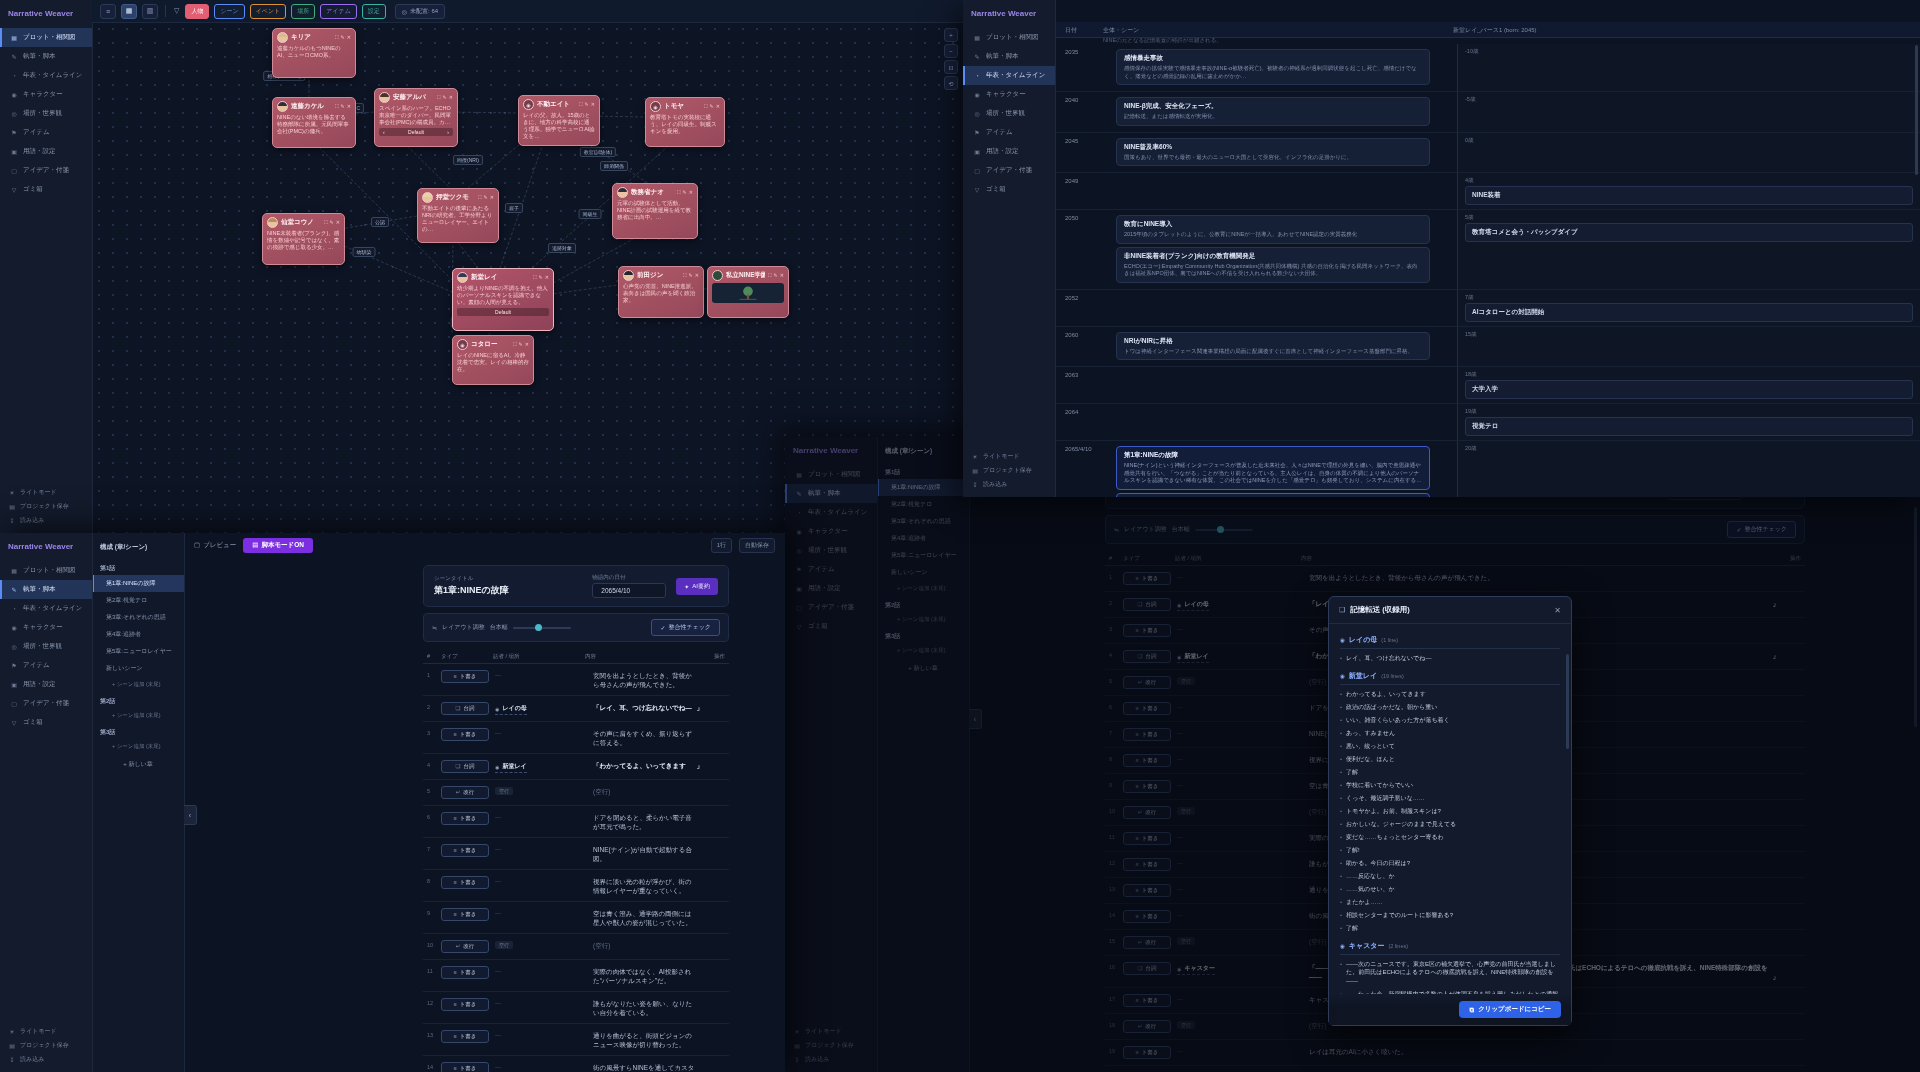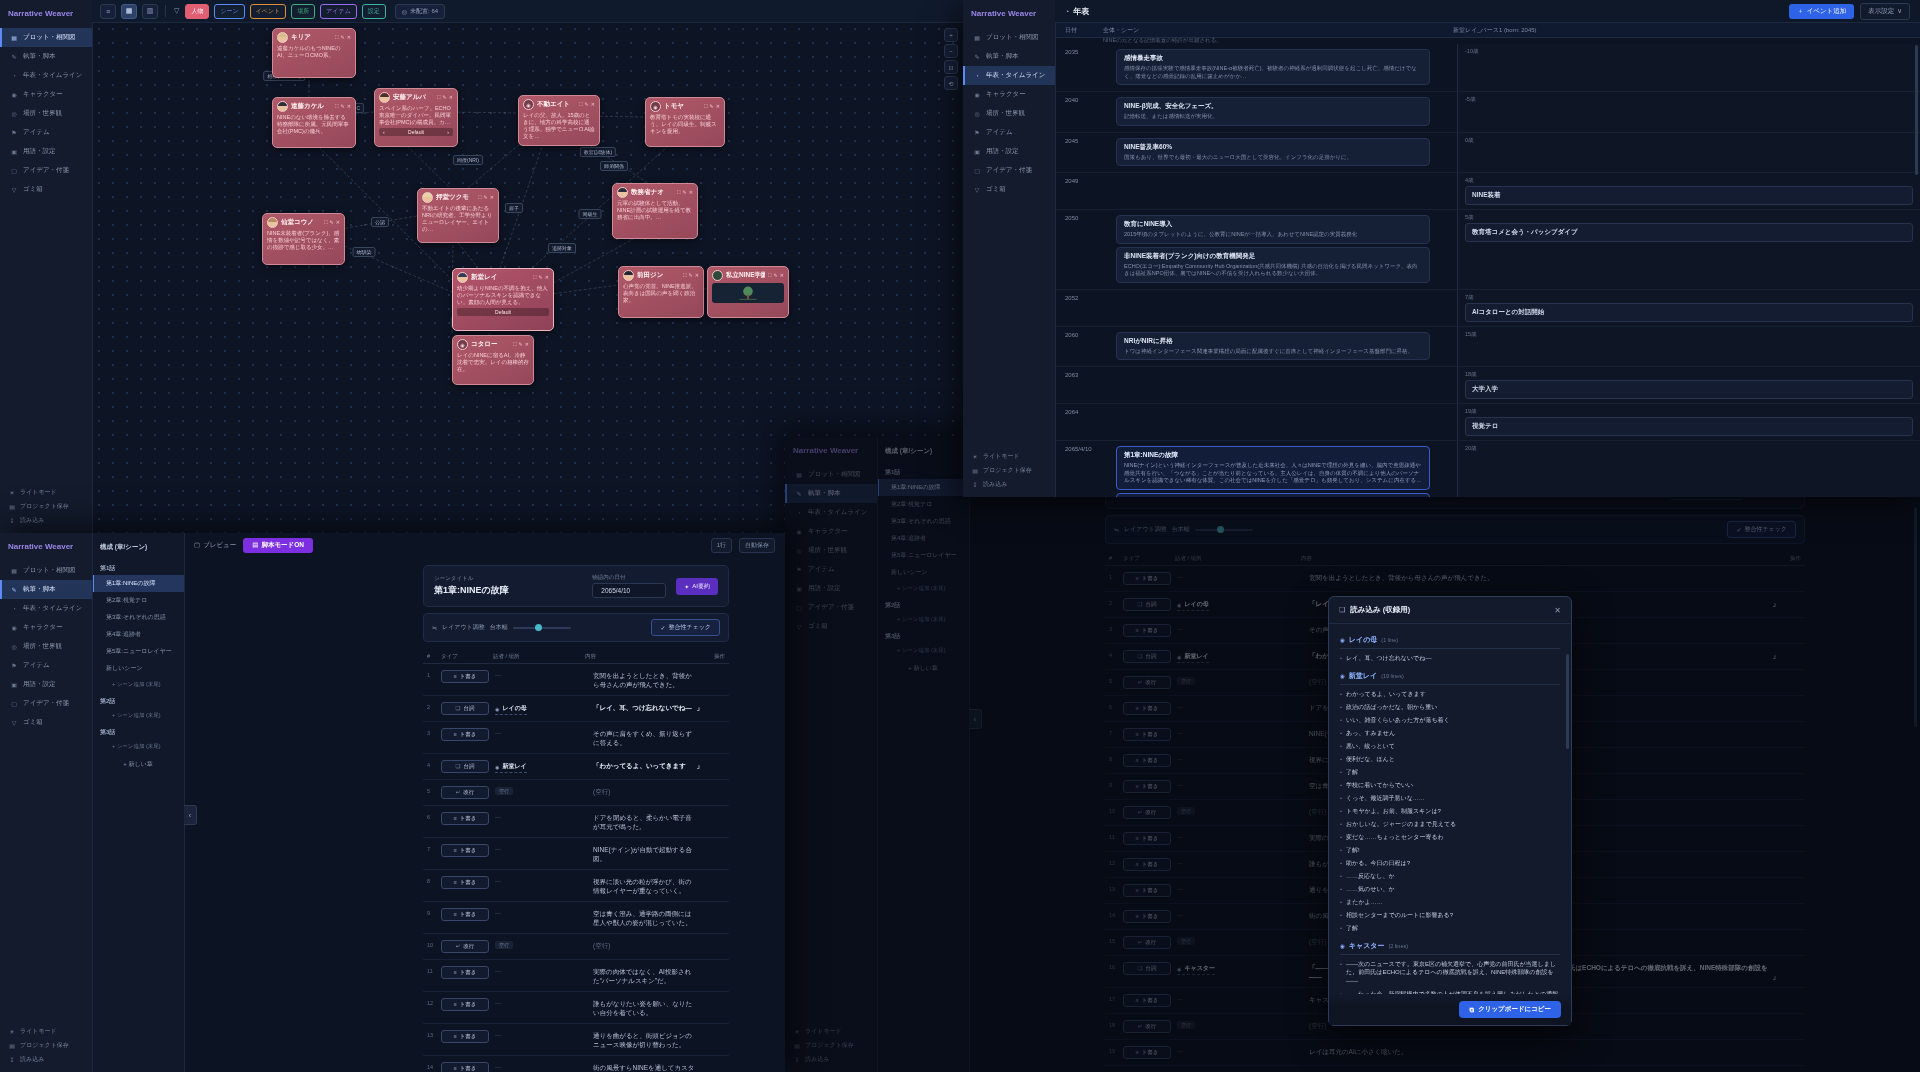--- a/index.html
+++ b/index.html
@@ -742,21 +742,21 @@
               <span class="r-ops"></span>
             </div>
           </div>
       </div>
     </div>
   <div class="ed-sb"></div>
       <div class="dim"></div>
       <div class="modal">
         <div class="m-head">
           <span class="ic">❏</span>
-          <span>読み込み (収録用)</span>
+          <span>記憶転送 (収録用)</span>
           <span class="m-close">✕</span>
         </div>
         <div class="m-body">
           <div class="m-sec-h">
             <span class="pi">◉</span>
             <span class="m-sec-name">レイの母</span>
             <span class="m-count">(1 line)</span>
           </div>
           <div class="m-line">
             <span class="b">•</span>
@@ -860,34 +860,20 @@
         </div>
         <div class="m-foot">
           <span class="copy-btn">
             <span>⧉</span>
             <span>クリップボードにコピー</span>
           </span>
         </div>
       </div>
     </div>
   <div class="window" id="win-timeline">
-    <div class="tl-head">
-      <span class="tl-title">
-          <span class="ic">◔</span>
-          <span>年表</span>
-        </span>
-      <span class="add-btn">
-          <span>＋</span>
-          <span>イベント追加</span>
-        </span>
-      <span class="set-btn">
-          <span>表示設定</span>
-          <span>∨</span>
-        </span>
-    </div>
     <div class="tl-cols">
       <span style="left:10px">日付</span>
       <span style="left:48px">全体・シーン</span>
       <span style="left:398px">新堂レイ_バース1 (born: 2045)</span>
     </div>
     <div class="tl-body">
         <div class="tl-clip">NINEの元となる記憶装置の特許が出願される。</div>
         <div class="tl-row" style="min-height: 30px;">
           <div class="tl-date">2035</div>
           <div class="tl-main">

